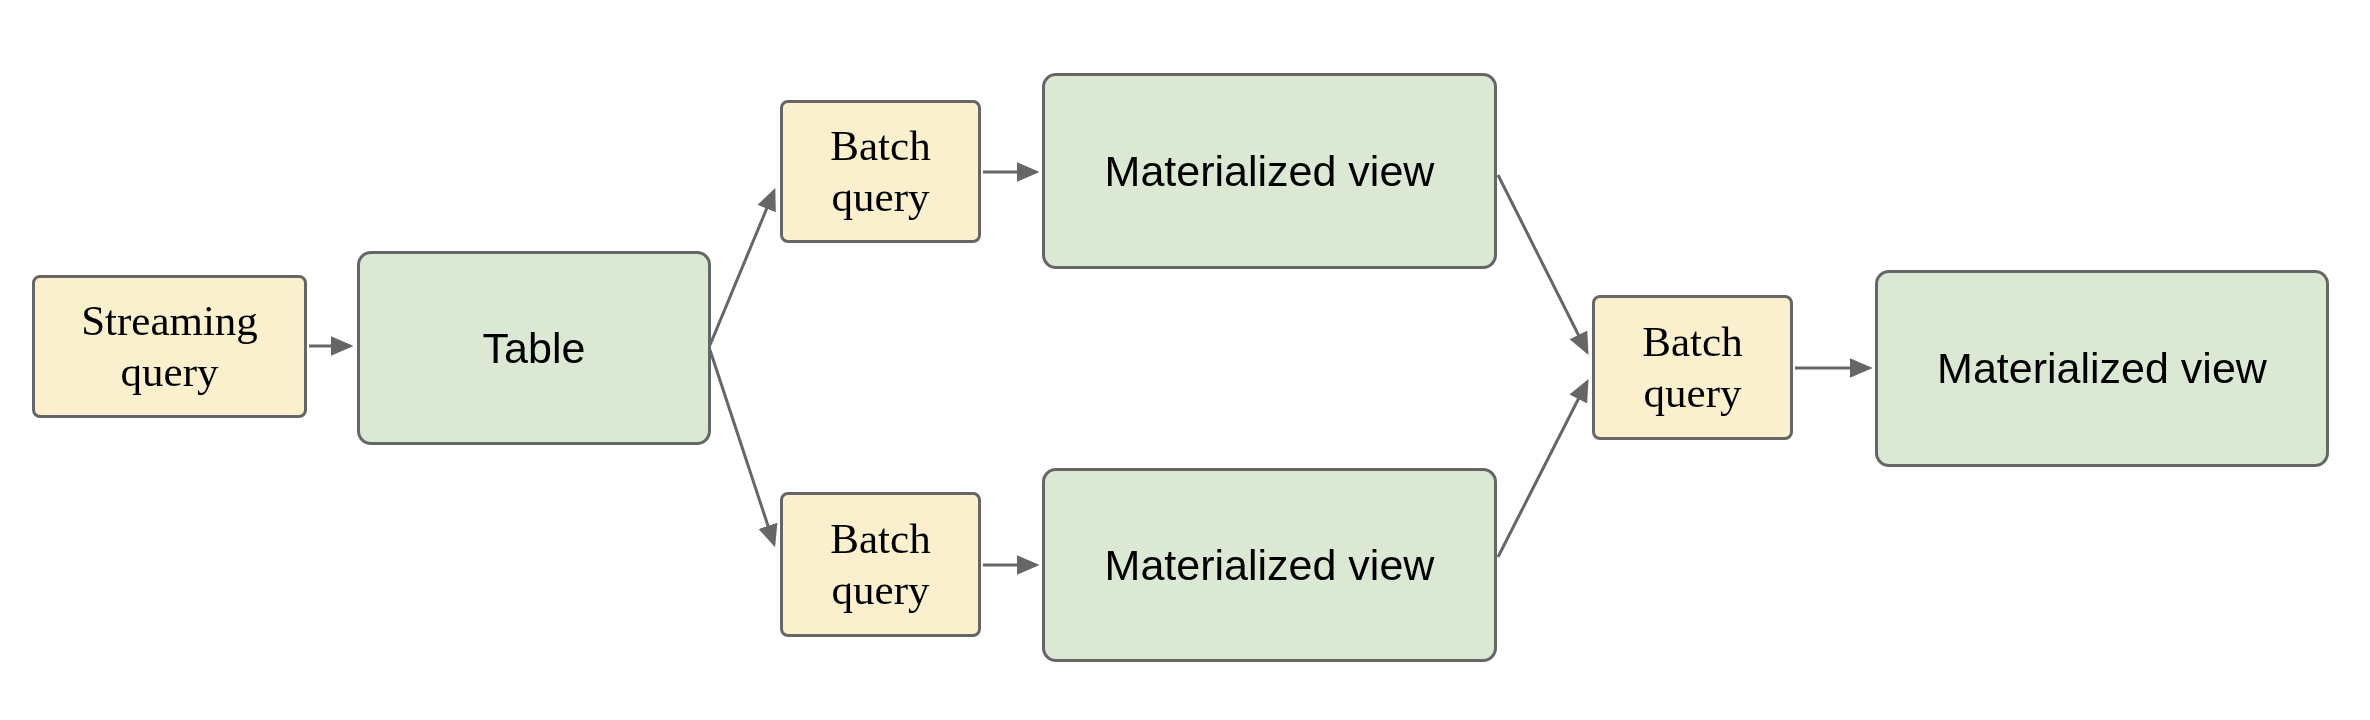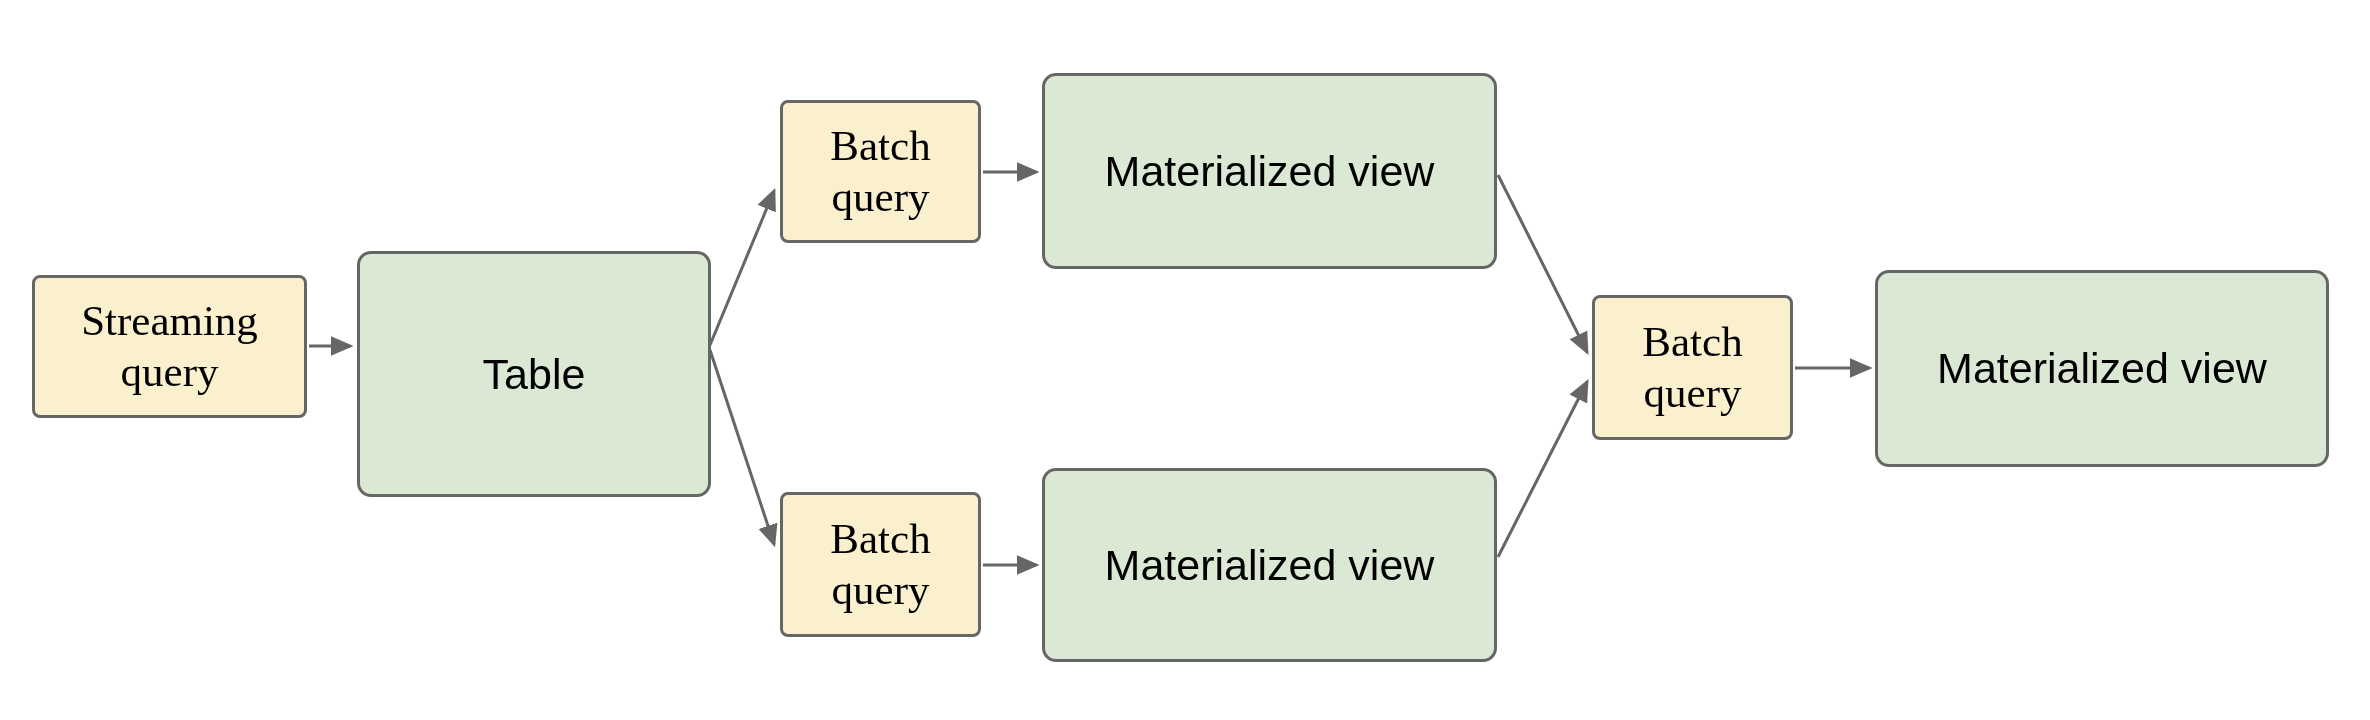--- a/index.html
+++ b/index.html
@@ -44,21 +44,21 @@
     background: var(--query-fill, #faf0ce);
     border-radius: 8px;
     font-family: Liberation Serif, serif;
   }
   .node.view {
     background: var(--view-fill, #dbe8d4);
     border-radius: 14px;
   }
   
   .n-streaming      { left: 32px;   top: 275px; width: 275px; height: 143px; }
-  .n-table          { left: 357px;  top: 251px; width: 354px; height: 246px; align-items: center; }
+  .n-table          { left: 357px;  top: 251px; width: 354px; height: 194px; align-items: center; }
   .n-bq-top         { left: 780px;  top: 100px; width: 201px; height: 143px; }
   .n-mv-top         { left: 1042px; top: 73px;  width: 455px; height: 196px; }
   .n-bq-bottom      { left: 780px;  top: 492px; width: 201px; height: 145px; }
   .n-mv-bottom      { left: 1042px; top: 468px; width: 455px; height: 194px; }
   .n-bq-right       { left: 1592px; top: 295px; width: 201px; height: 145px; }
   .n-mv-right       { left: 1875px; top: 270px; width: 454px; height: 197px; }
 </style>
 </head>
 <body>
 

